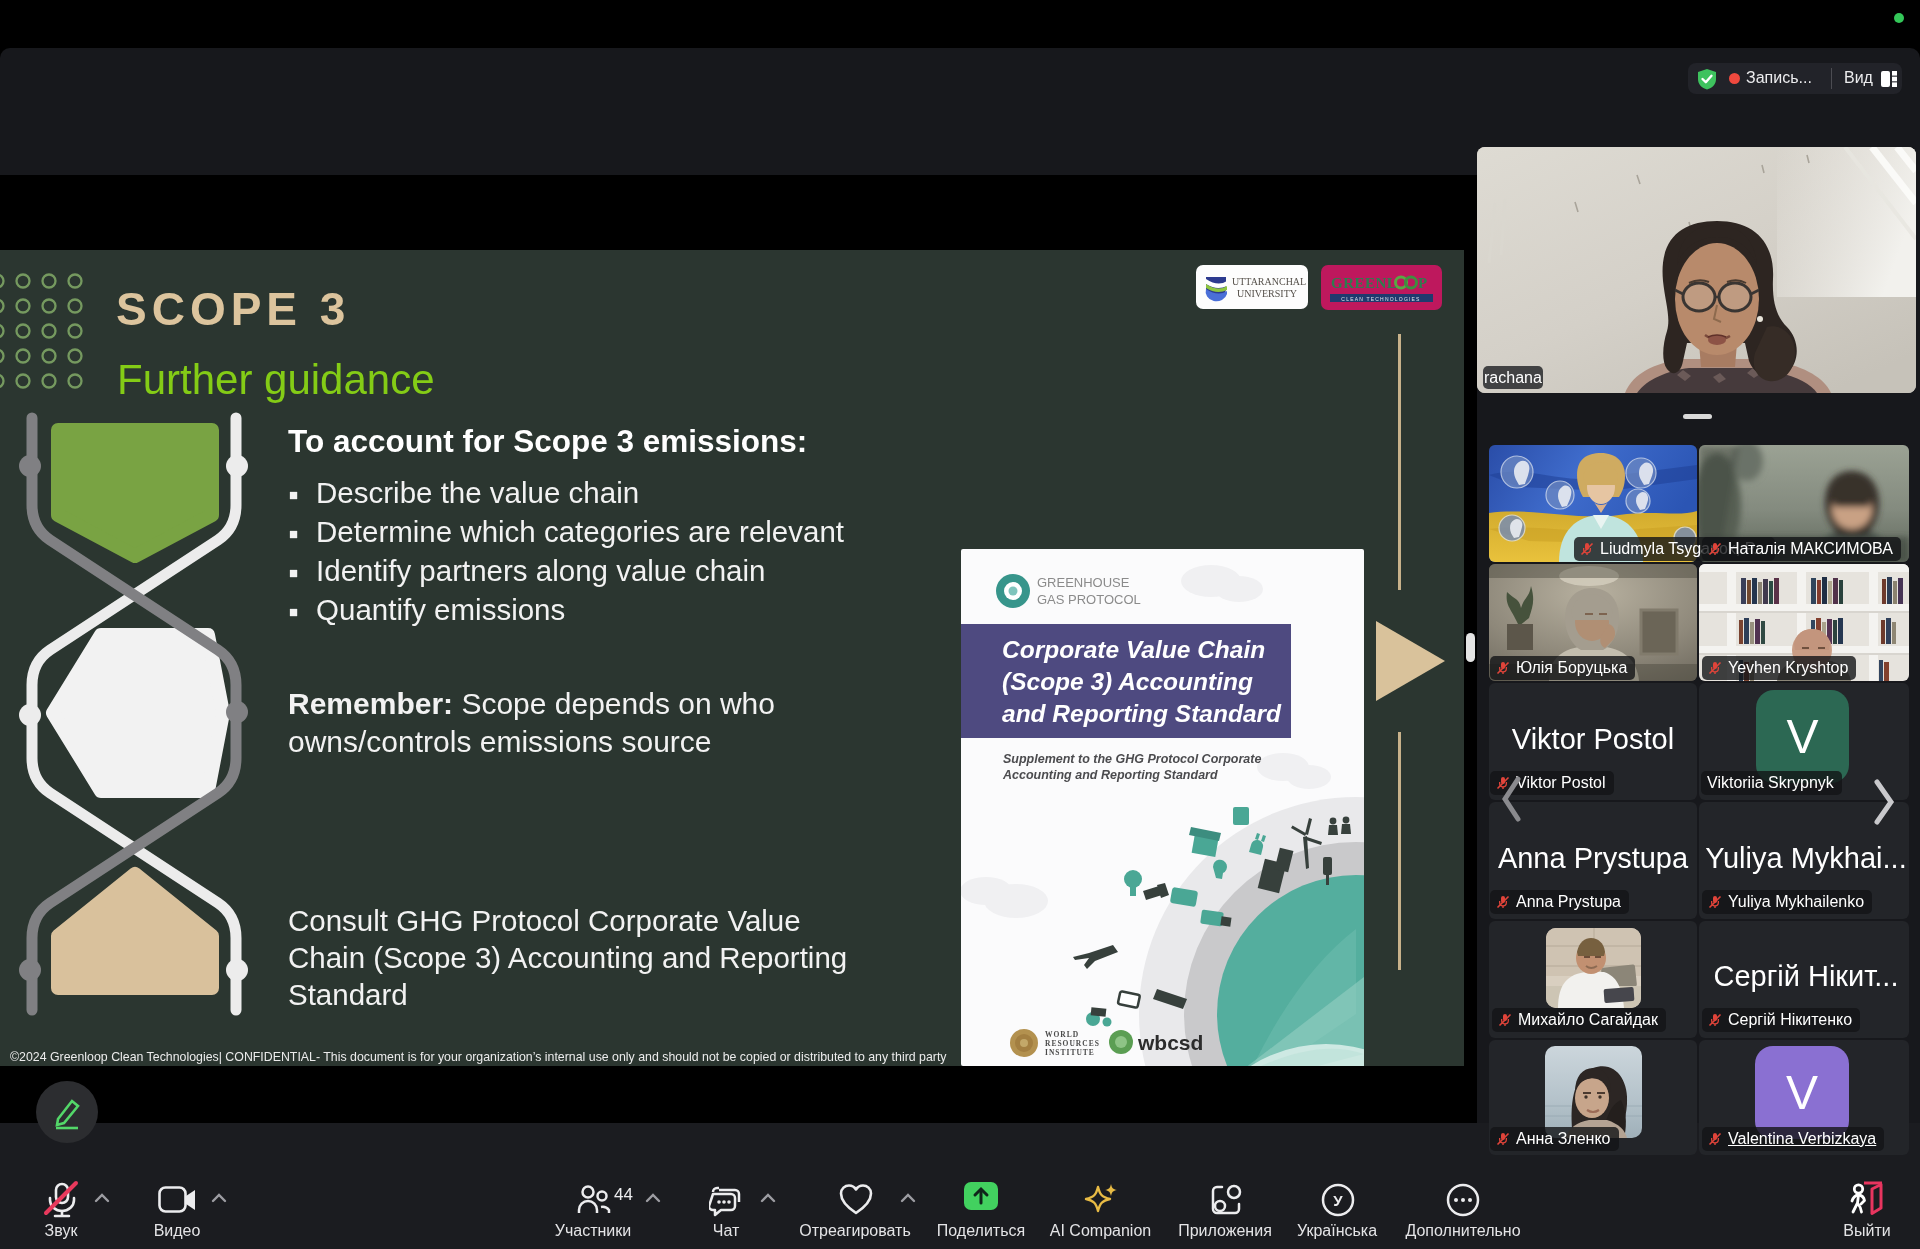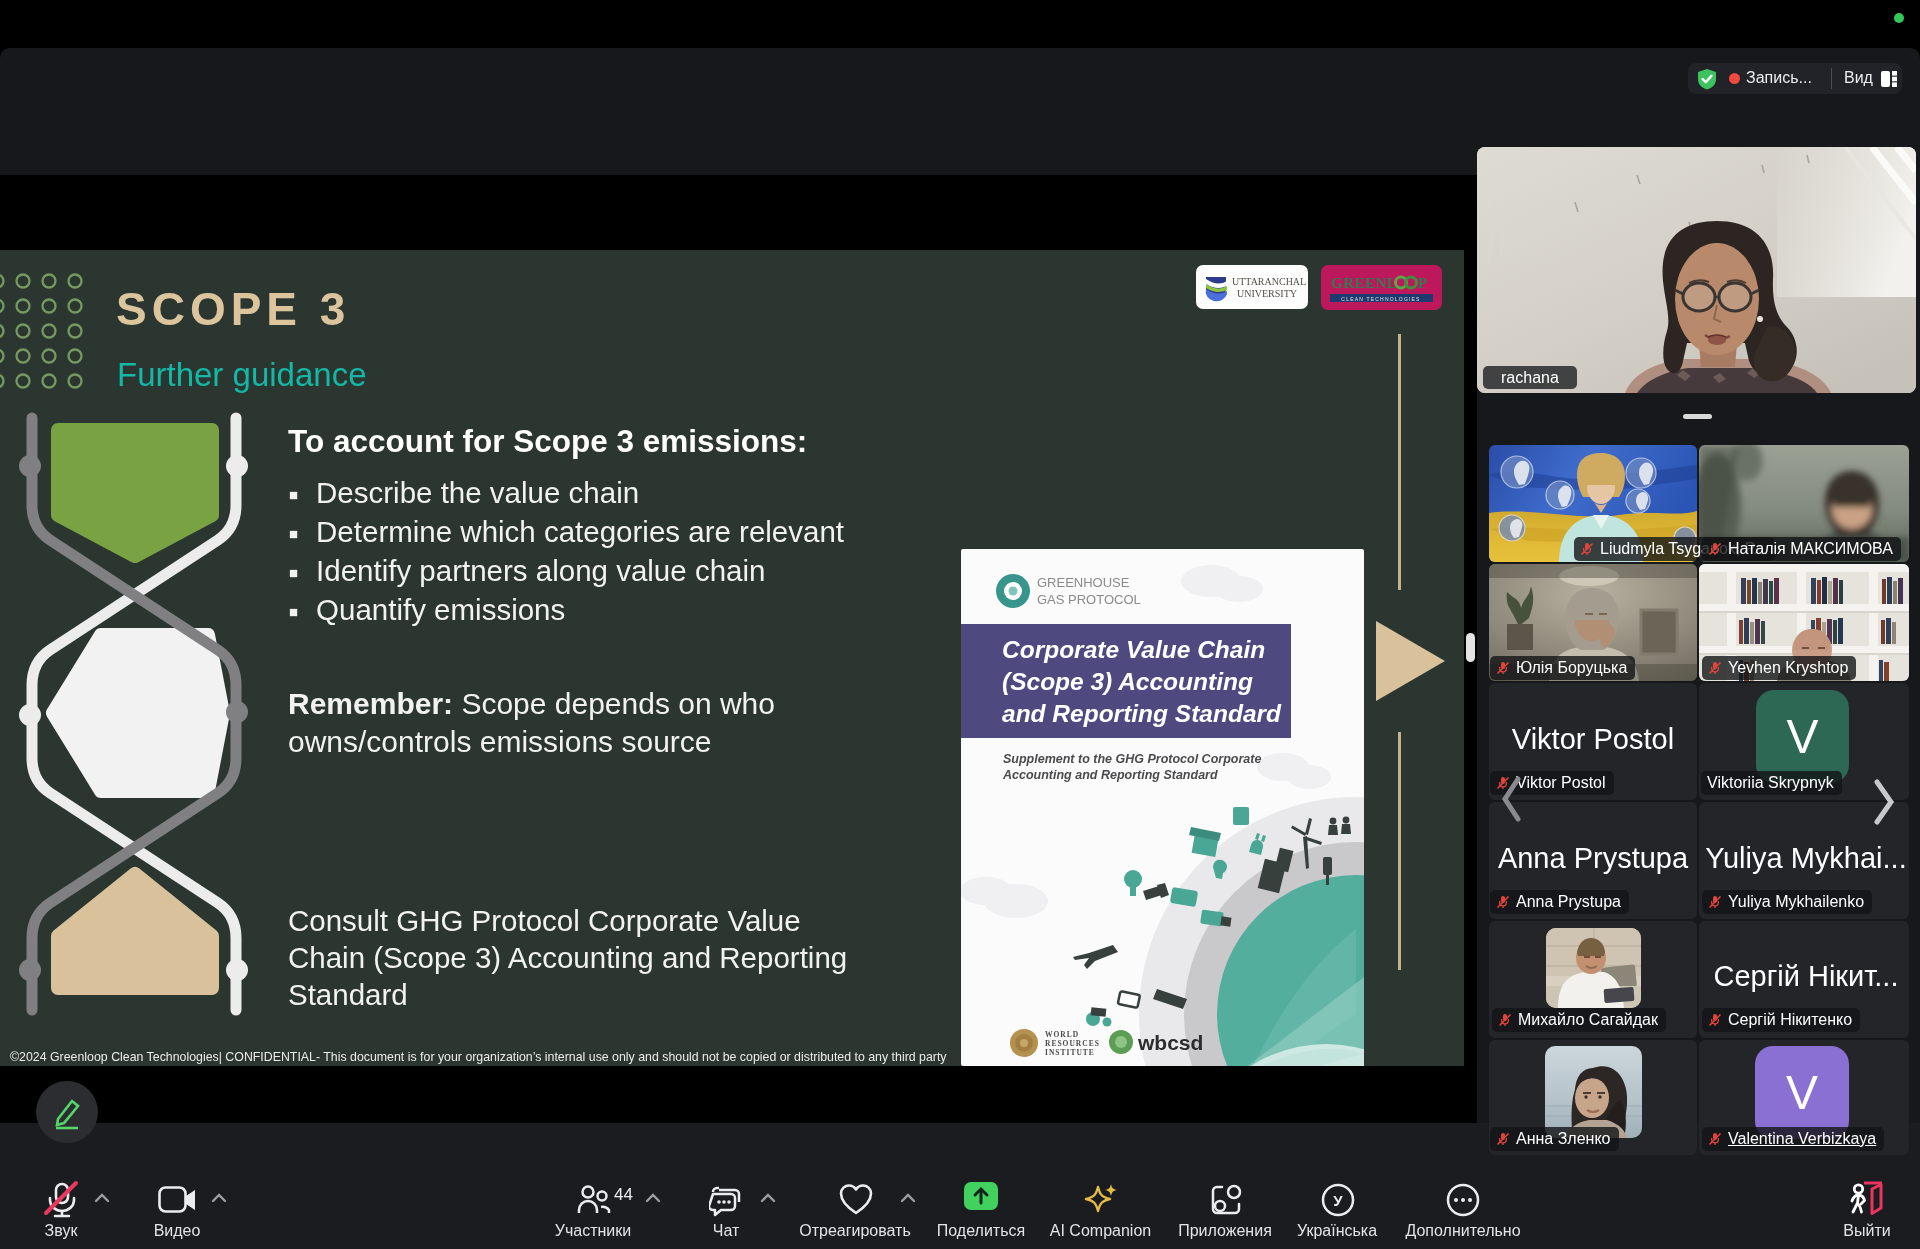--- a/index.html
+++ b/index.html
@@ -64,21 +64,21 @@
           <circle cx="23" cy="356" r="6.5"></circle>
           <circle cx="49" cy="356" r="6.5"></circle>
           <circle cx="75" cy="356" r="6.5"></circle>
         <circle cx="-3" cy="381" r="6.5"></circle>
           <circle cx="23" cy="381" r="6.5"></circle>
           <circle cx="49" cy="381" r="6.5"></circle>
           <circle cx="75" cy="381" r="6.5"></circle>
       </g>
     </svg>
     <div class="abs" style="left:116px;top:32px;font-size:46px;font-weight:bold;letter-spacing:5px;color:#dcc49d;">SCOPE 3</div>
-    <div class="abs" style="left:117px;top:106px;font-size:33px;color:#14b8a6;">Further guidance</div>
+    <div class="abs" style="left:117px;top:106px;font-size:42px;color:#84cc16;">Further guidance</div>
 
     <svg class="abs" style="left:0;top:160px;" width="280" height="630" viewBox="0 410 280 630">
       <polygon points="58,430 212,430 212,515 135,556 58,515" fill="#79a343" stroke="#79a343" stroke-width="14" stroke-linejoin="round"></polygon>
       <polygon points="101,635 208,635 223,713 208,791 101,791 53,713" fill="#f2f2f2" stroke="#f2f2f2" stroke-width="14" stroke-linejoin="round"></polygon>
       <polygon points="135,874 212,936 212,988 58,988 58,936" fill="#d9c19c" stroke="#d9c19c" stroke-width="14" stroke-linejoin="round"></polygon>
       <g fill="none" stroke-linecap="round">
         <path d="M236,418 V505 Q236,528 218,540 L50,650 Q32,662 32,685 V758 Q32,781 50,793 L218,903 Q236,915 236,938 V1010" stroke="#ececec" stroke-width="11"></path>
         <path d="M32,418 V505 Q32,528 50,540 L218,650 Q236,662 236,685 V758 Q236,781 218,793 L50,903 Q32,915 32,938 V1010" stroke="#808083" stroke-width="11"></path>
       </g>
       <g>
@@ -408,21 +408,21 @@
 
         <path d="M212,136 q10,-5 20,-1 M250,135 q10,-4 19,1" stroke="#4a3b30" stroke-width="2" fill="none"></path>
 
         <path d="M240,158 l-3,14 7,3" stroke="#8d6a4e" stroke-width="2" fill="none"></path>
         <path d="M228,188 q12,9 25,1" stroke="#7a4a3c" stroke-width="2.5" fill="none"></path>
         <ellipse cx="240" cy="193" rx="9" ry="5" fill="#8d5346"></ellipse>
         <path d="M231,190 q9,-4 18,0" stroke="#5f3029" stroke-width="1.5" fill="none"></path>
 
         <circle cx="283" cy="172" r="3" fill="#e8e4da"></circle>
       </svg>
-      <div class="abs" style="left:6px;top:219px;height:23px;background:rgba(40,41,44,0.85);border-radius:5px;color:#fff;font-size:16px;line-height:23px;padding:0 18px;">rachana</div>
+      <div class="abs" style="left:6px;top:219px;height:23px;background:rgba(40,41,44,0.85);border-radius:5px;color:#fff;font-size:16px;line-height:23px;padding:0 1px;">rachana</div>
     </div>
     <div class="abs" style="left:1683px;top:414px;width:29px;height:5px;border-radius:3px;background:#d9d9d9;"></div>
 
     <div class="tile" style="left:1489px;top:445px;width:208px;height:117px;">
       <svg width="208" height="117" viewBox="0 0 208 117">
         <defs>
             <linearGradient id="flagb" x1="0" y1="0" x2="1" y2="0.35">
           <stop offset="0" stop-color="#2a4da8"></stop>
               <stop offset="0.45" stop-color="#3f6ccc"></stop>
               <stop offset="1" stop-color="#2b55b4"></stop>

